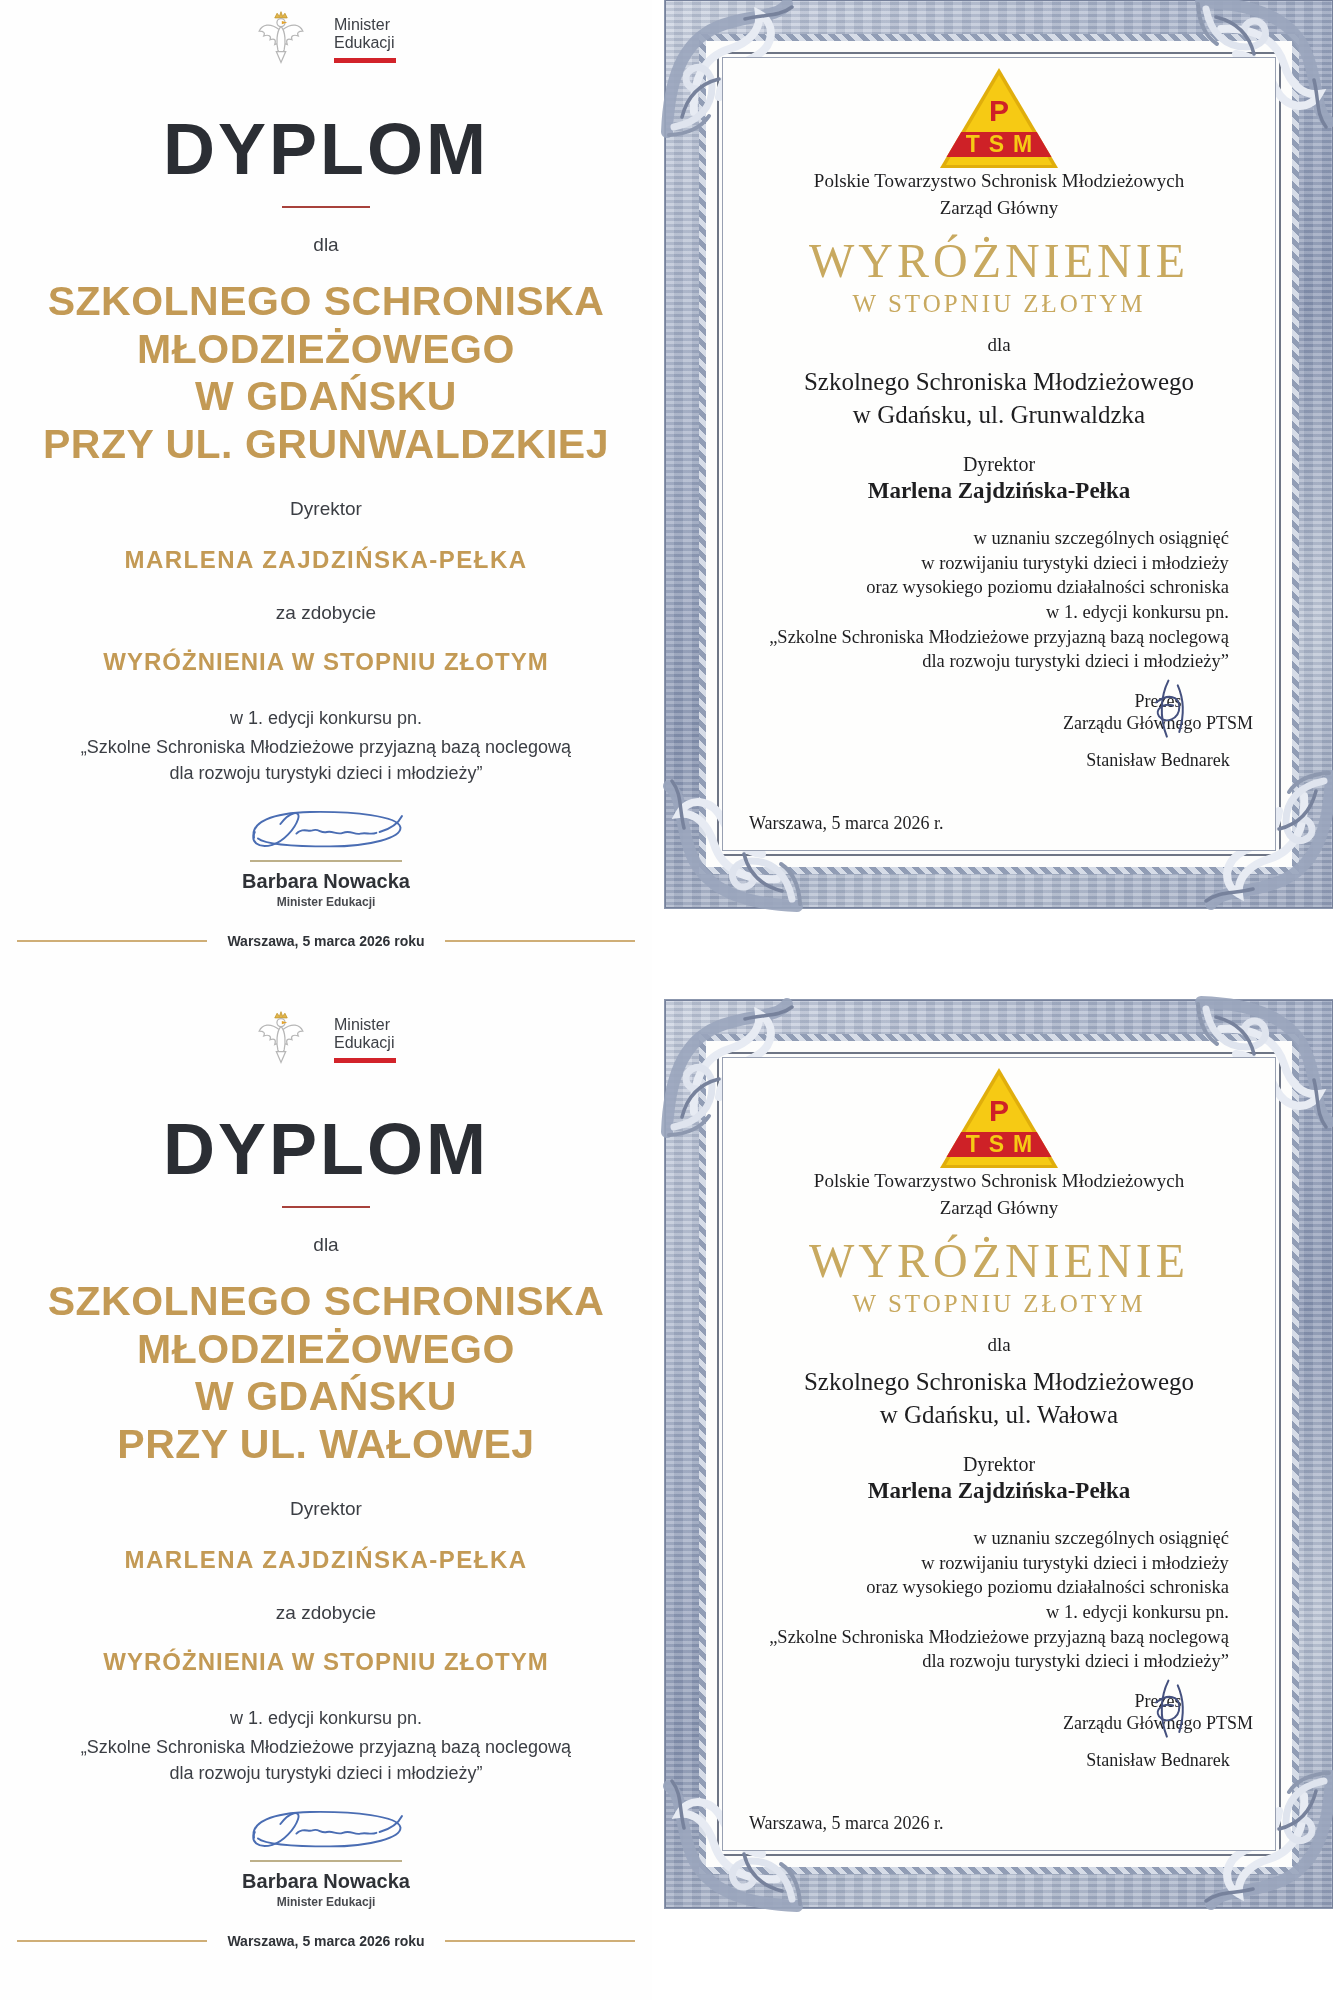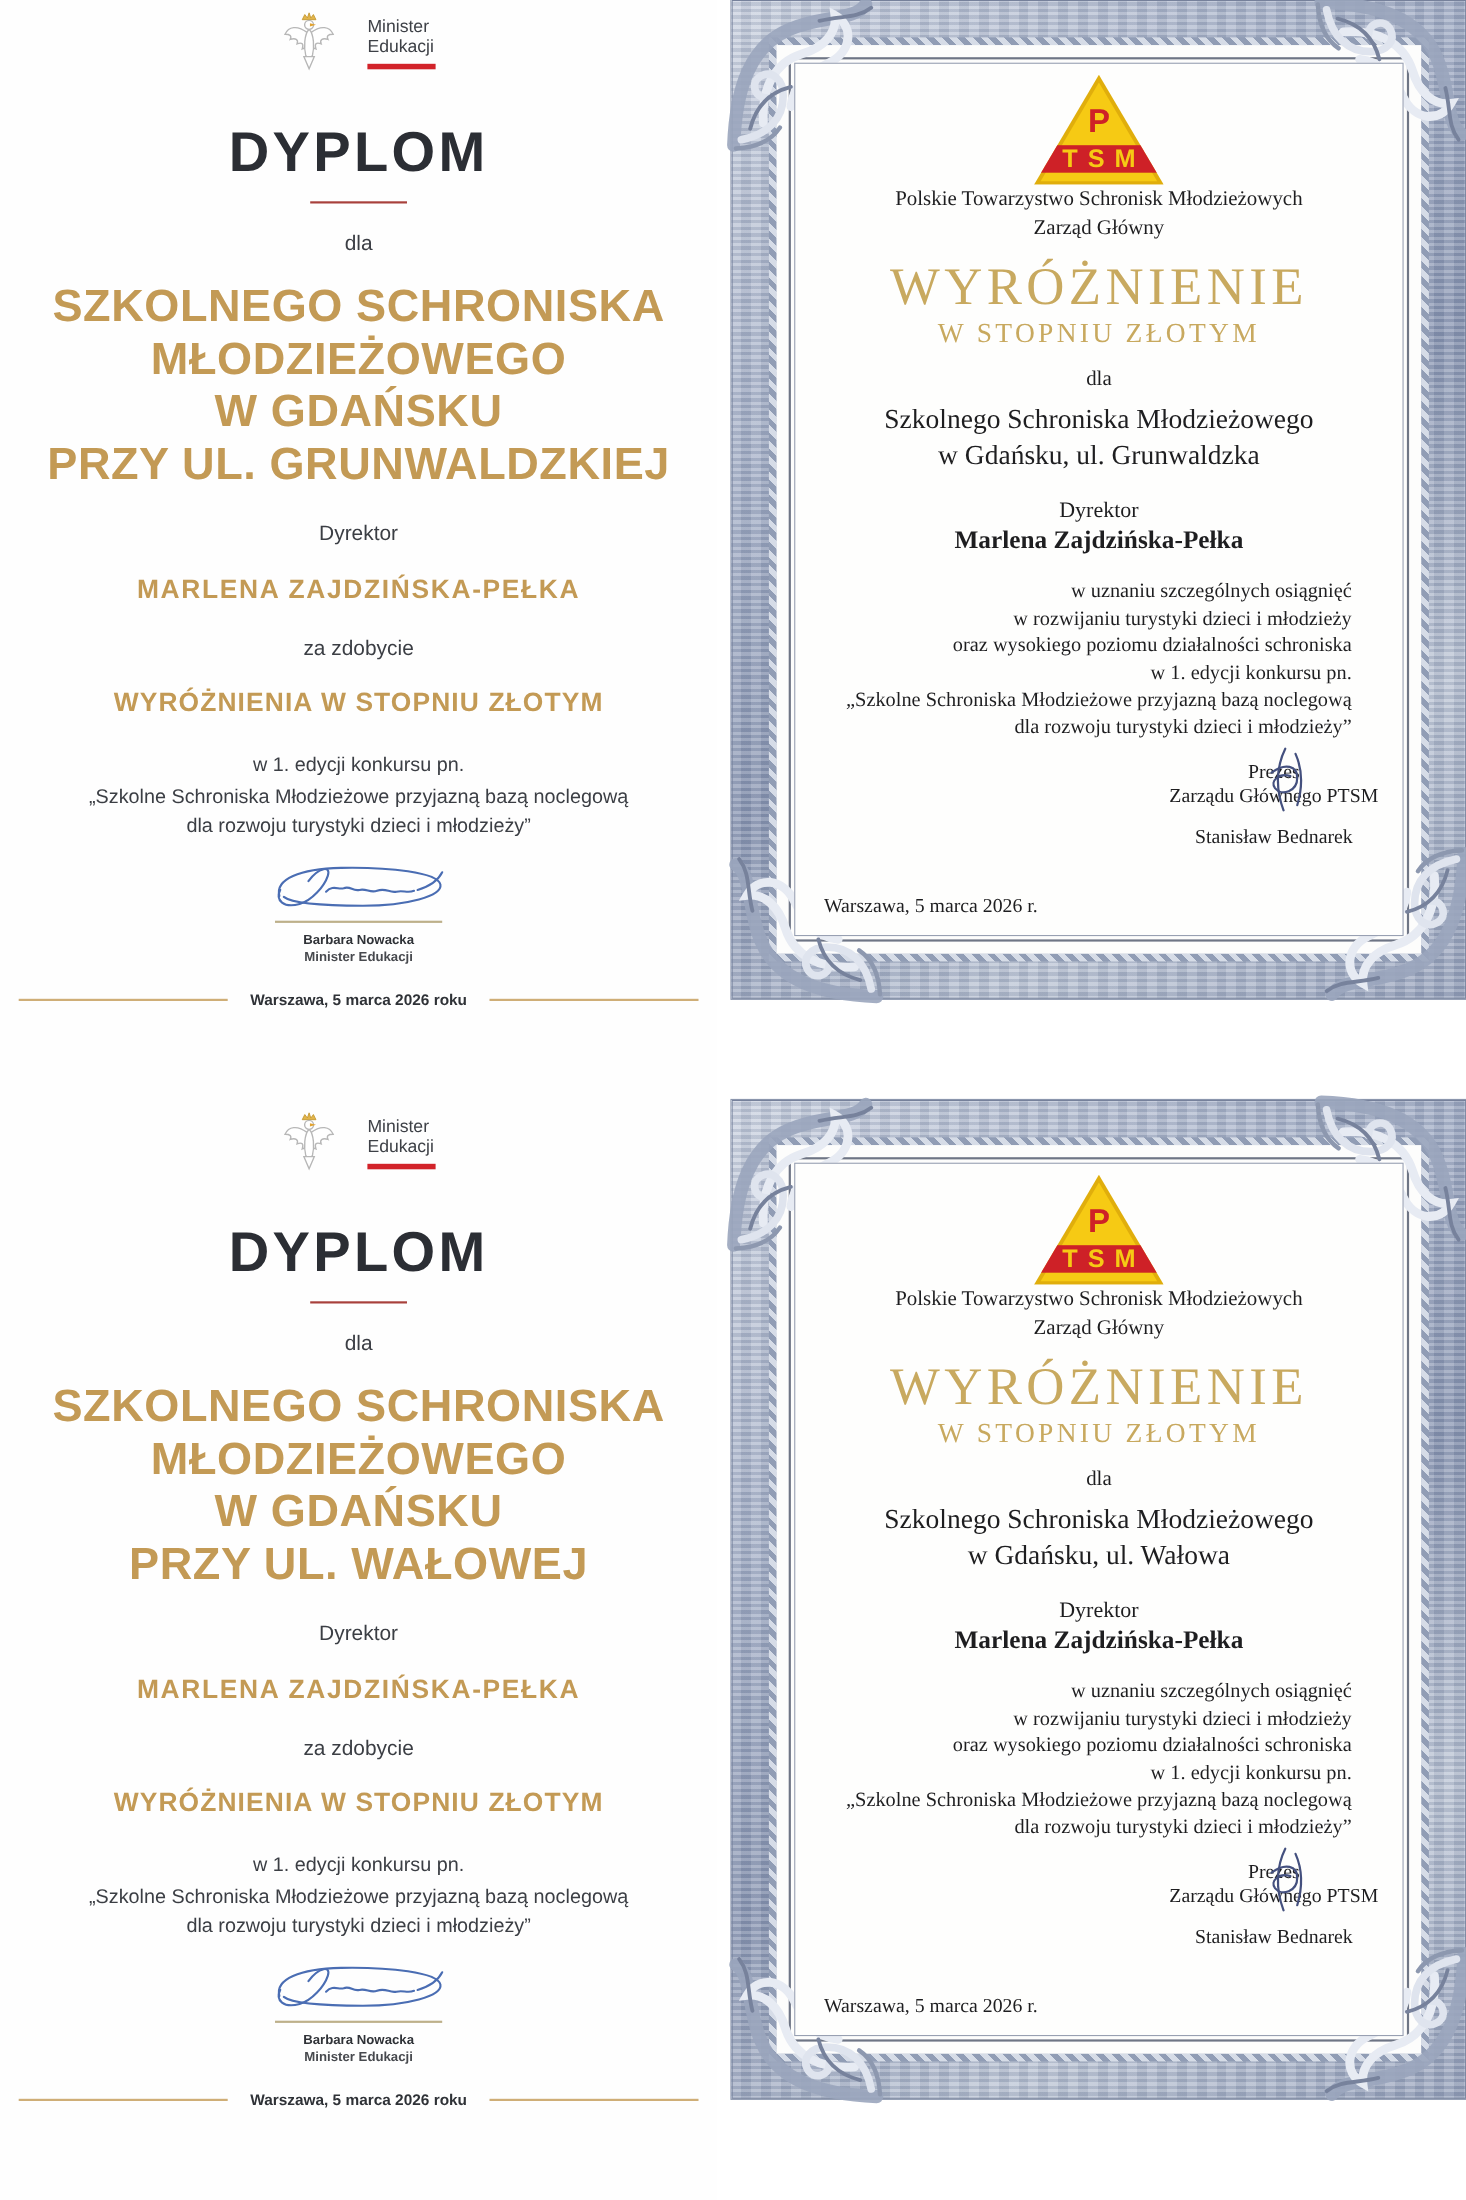--- a/index.html
+++ b/index.html
@@ -13,34 +13,34 @@
   .dyplom {
     width:652px; height:1000px; background:#fefefe;
     display:flex; flex-direction:column; align-items:center; text-align:center;
     color:#3b3e44;
   }
   .min-logo { margin-top:10px; display:flex; align-items:flex-start; gap:8px; }
   .min-logo .eagle { width:50px; height:58px; }
   .min-text { text-align:left; padding-top:6px;margin-left:20px; }
   .min-text .mline { font-size:16px; color:#3d4046; line-height:1.15; }
   .flag-bar { width:62px; height:5px; background:var(--flag-red,#d2232a); margin-top:5px; }
-  .d-title { margin-top:40px; font-size:51px; font-weight:700; letter-spacing:3px; color:var(--ink-dark,#2b2e34); }
+  .d-title { margin-top:40px; font-size:72px; font-weight:700; letter-spacing:3px; color:var(--ink-dark,#2b2e34); }
   .d-rule { margin-top:16px; width:88px; height:2px; background:var(--accent-red,#a8413c); }
   .d-dla { margin-top:26px; font-size:19px; }
   .d-recipient { margin-top:22px; font-size:41px; font-weight:700; line-height:1.16; letter-spacing:0.5px; color:var(--gold-sans,#c39a55); }
   .d-role { margin-top:30px; font-size:19px; }
   .d-name { margin-top:26px; font-size:24px; font-weight:700; letter-spacing:1.5px; color:var(--gold-sans,#c39a55); }
   .d-reason { margin-top:28px; font-size:19px; }
   .d-award { margin-top:24px; font-size:24px; font-weight:700; letter-spacing:1px; color:var(--gold-sans,#c39a55);text-align:center; }
   .d-intro { margin-top:32px; font-size:18px; }
   .d-quote { margin-top:6px; font-size:18px; line-height:1.42; }
   .d-signblock { margin-top:14px; display:flex; flex-direction:column; align-items:center; }
   .sig-blue { width:210px; height:64px; color:var(--signature-blue,#4a6db3); }
   .sig-line { width:152px; height:2px; background:#bdb08a; margin-top:-4px; }
-  .signer { margin-top:8px; font-size:12px; font-weight:700; color:#2f3237; }
+  .signer { margin-top:8px; font-size:20px; font-weight:700; color:#2f3237; }
   .signer-title { margin-top:2px; font-size:12px; font-weight:700; color:#47494e; }
   .d-date { margin-top:24px; display:flex; align-items:center; gap:20px; }
   .gold-line { width:190px; height:2px; background:var(--gold-sans,#c39a55); opacity:.8; }
   .date-text { font-size:14px; font-weight:700; color:#2f3237; white-space:nowrap; }
 
   
   .wyrozn { width:681px; height:1000px; padding-left:13px; }
   .frame {
     position:relative; width:668px; height:908px; padding:34px;
     background:

